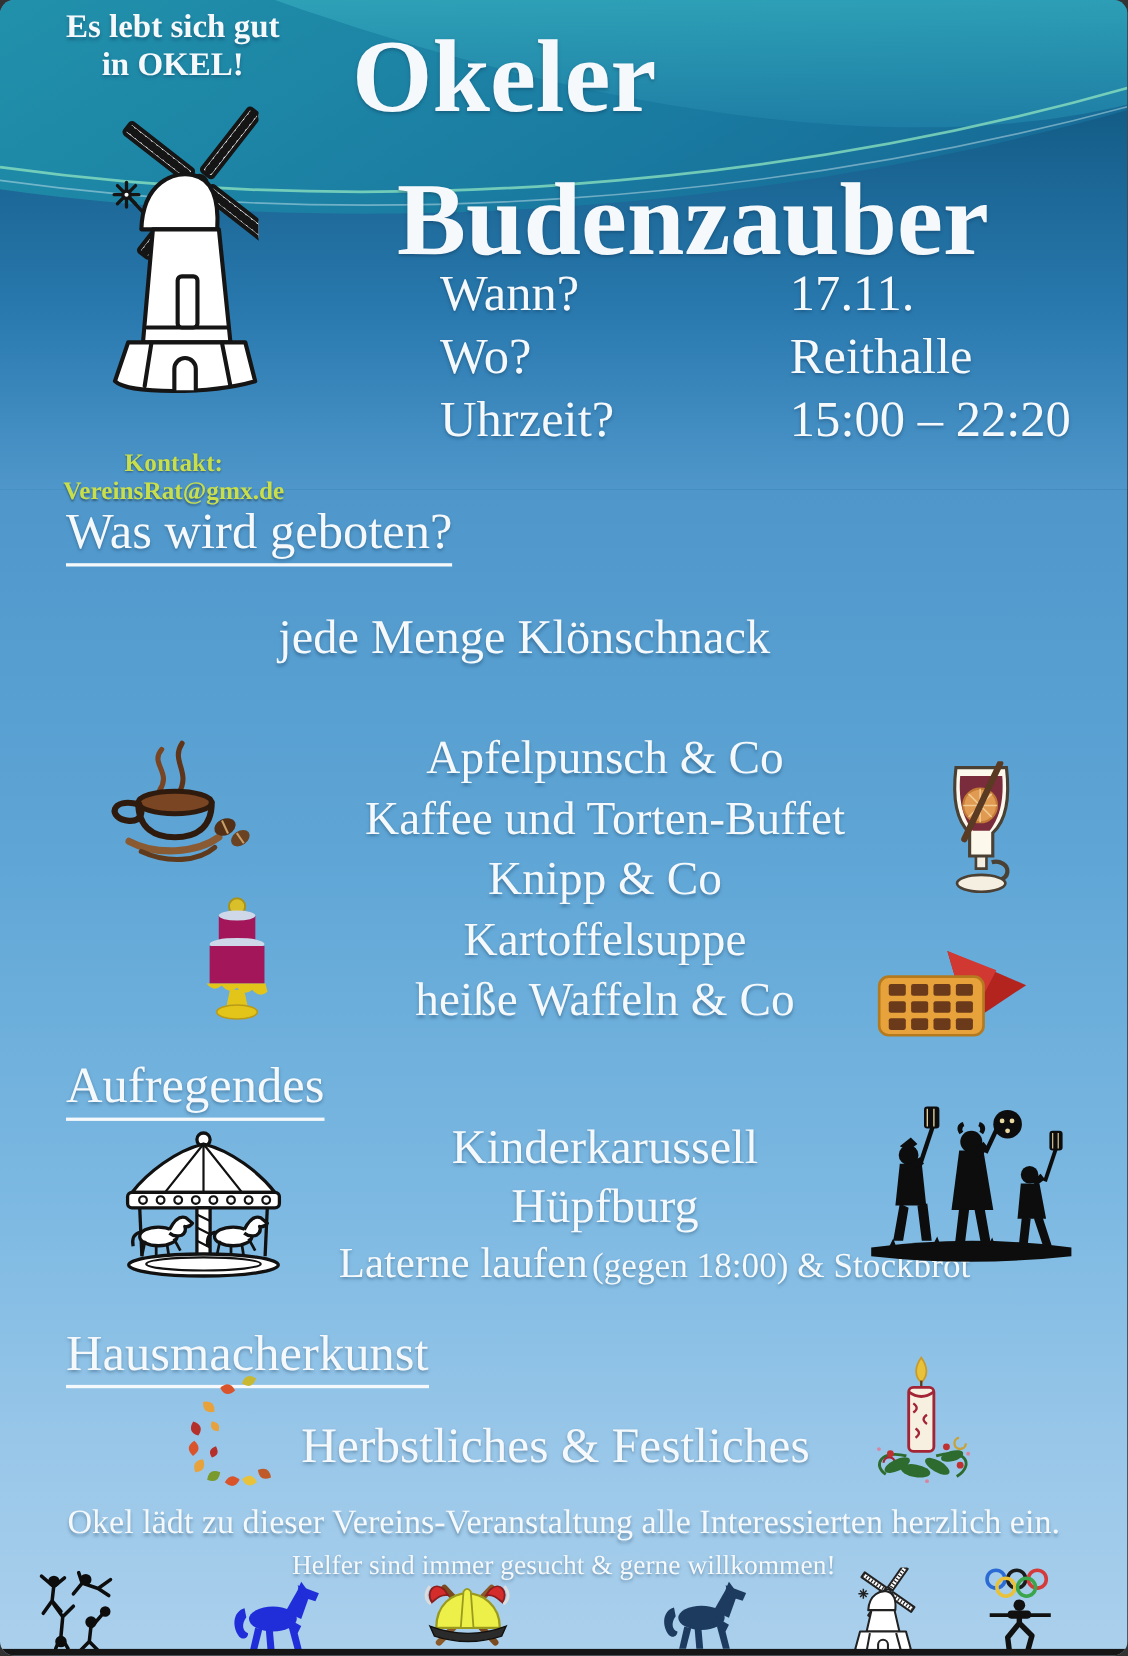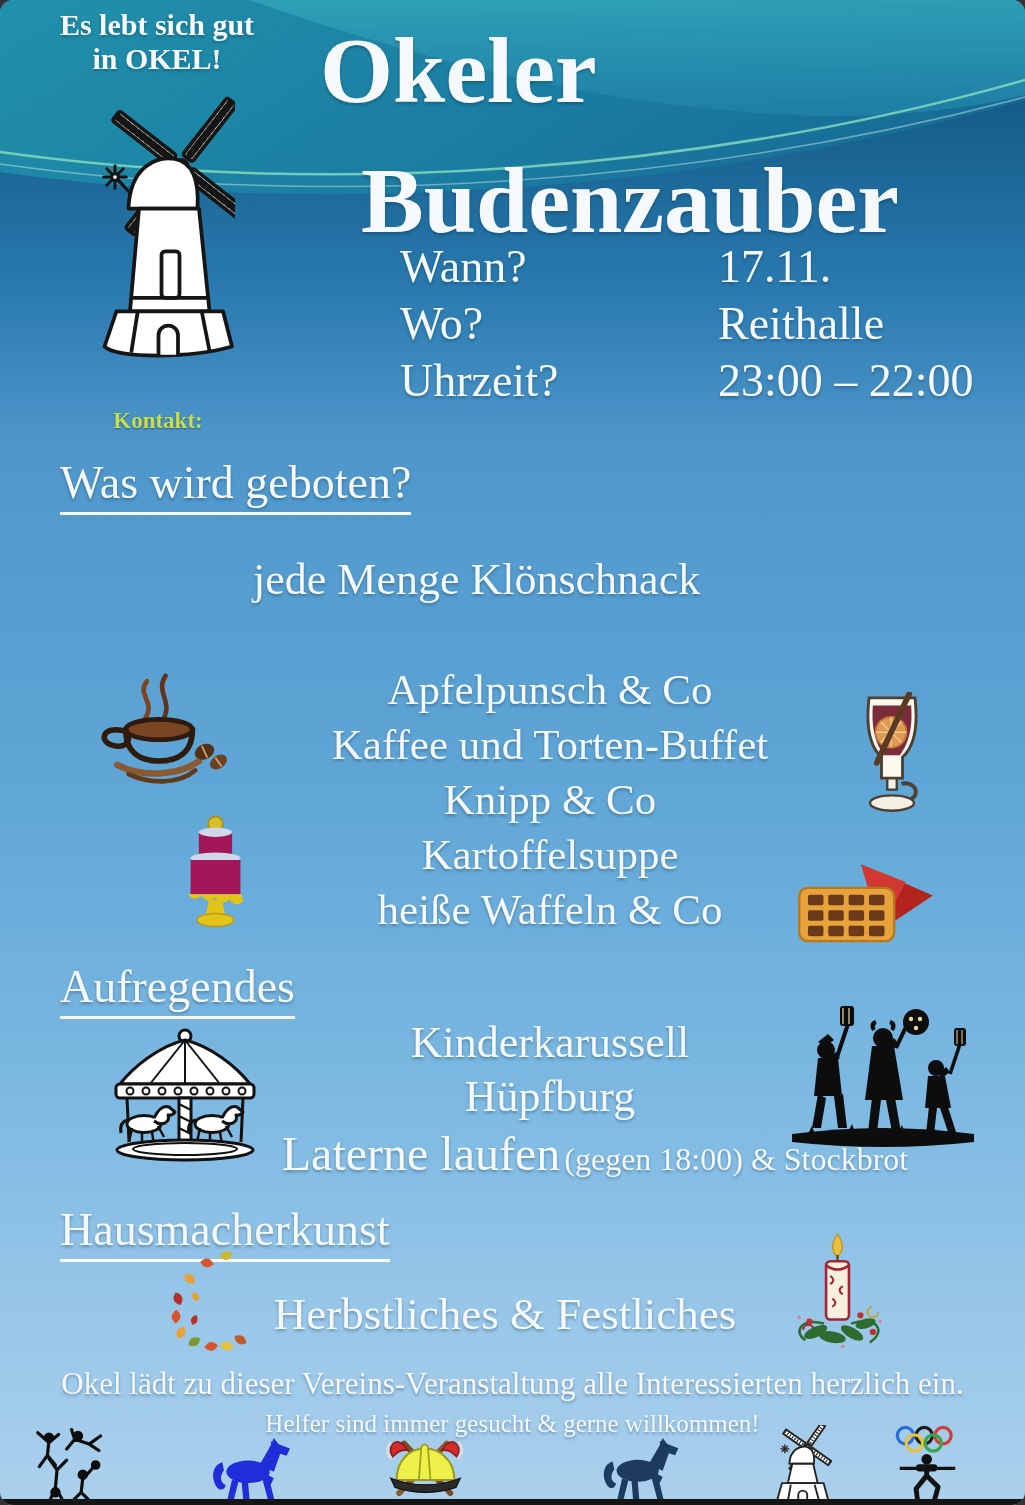--- a/index.html
+++ b/index.html
@@ -19,21 +19,21 @@
   .details{left:360px;top:238px;font-size:46px;line-height:57px;margin-left:40px;}
   .drow .dlabel{display:inline-block;width:318px;}
   .heading{font-size:46px;border-bottom:3px solid #f5f9fb;padding-bottom:3px;display:inline-block;}
   .h-offer{left:60px;top:456px;}
   .item-offer{left:253px;top:517px;font-size:44px;margin-top:37px;}
   .h-kulinarisches{left:60px;top:604px;}
   .kul-items{left:245px;top:662px;width:610px;text-align:center;font-size:43px;line-height:55px;}
   .h-aufregendes{left:60px;top:960px;}
   .auf-items{left:300px;top:1016px;width:500px;text-align:center;font-size:44px;line-height:54px;}
   .laterne{left:215px;top:1126px;width:760px;text-align:center;}
-  .laterne .main{font-size:48px;margin-top:21px;}
+  .laterne .main{font-size:39px;margin-top:21px;}
   .laterne .note{font-size:32px;}
   .h-hausmacherkunst{left:60px;top:1203px;}
   .item-haus{left:220px;top:1288px;width:570px;text-align:center;font-size:45px;}
   .footer1{left:0;top:1366px;width:1025px;text-align:center;font-size:31px;}
   .footer2{left:0;top:1410px;width:1025px;text-align:center;font-size:25px;}
   .bottom-strip{left:0;bottom:0;width:100%;height:6px;background:#161616;}
   svg{display:block;}
 </style>
 </head>
 <body>
@@ -104,34 +104,35 @@
       <rect x="122" y="225" width="24" height="62" rx="5"></rect>
       <path d="M62,305 L204,305 L216,352 C160,368 62,368 46,352 Z"></path>
       <path d="M90,307 L82,358" fill="none"></path>
       <path d="M176,307 L186,358" fill="none"></path>
       <path d="M118,363 v-26 a13,13 0 0 1 26,0 v26"></path>
     </g>
   </svg>
 
   <div class="abs kontakt">
     <div>Kontakt:</div>
+    <div>VereinsRat@gmx.de</div>
   </div>
 
   <div class="abs title1 tx">Okeler</div>
   <div class="abs title2 tx">Budenzauber</div>
 
   <div class="abs details tx">
     <div class="drow">
       <span class="dlabel">Wann?</span><span class="dvalue">17.11.</span>
     </div>
     <div class="drow">
       <span class="dlabel">Wo?</span><span class="dvalue">Reithalle</span>
     </div>
     <div class="drow">
-      <span class="dlabel">Uhrzeit?</span><span class="dvalue">23:00 – 22:00</span>
+      <span class="dlabel">Uhrzeit?</span><span class="dvalue">15:00 – 22:20</span>
     </div>
   </div>
 
   <div class="abs h-offer"><span class="heading tx">Was wird geboten?</span></div>
   <div class="abs item-offer tx">jede Menge Klönschnack</div>
 
   <div class="abs kul-items tx">
     <div>Apfelpunsch &amp; Co</div>
     <div>Kaffee und Torten-Buffet</div>
     <div>Knipp &amp; Co</div>

